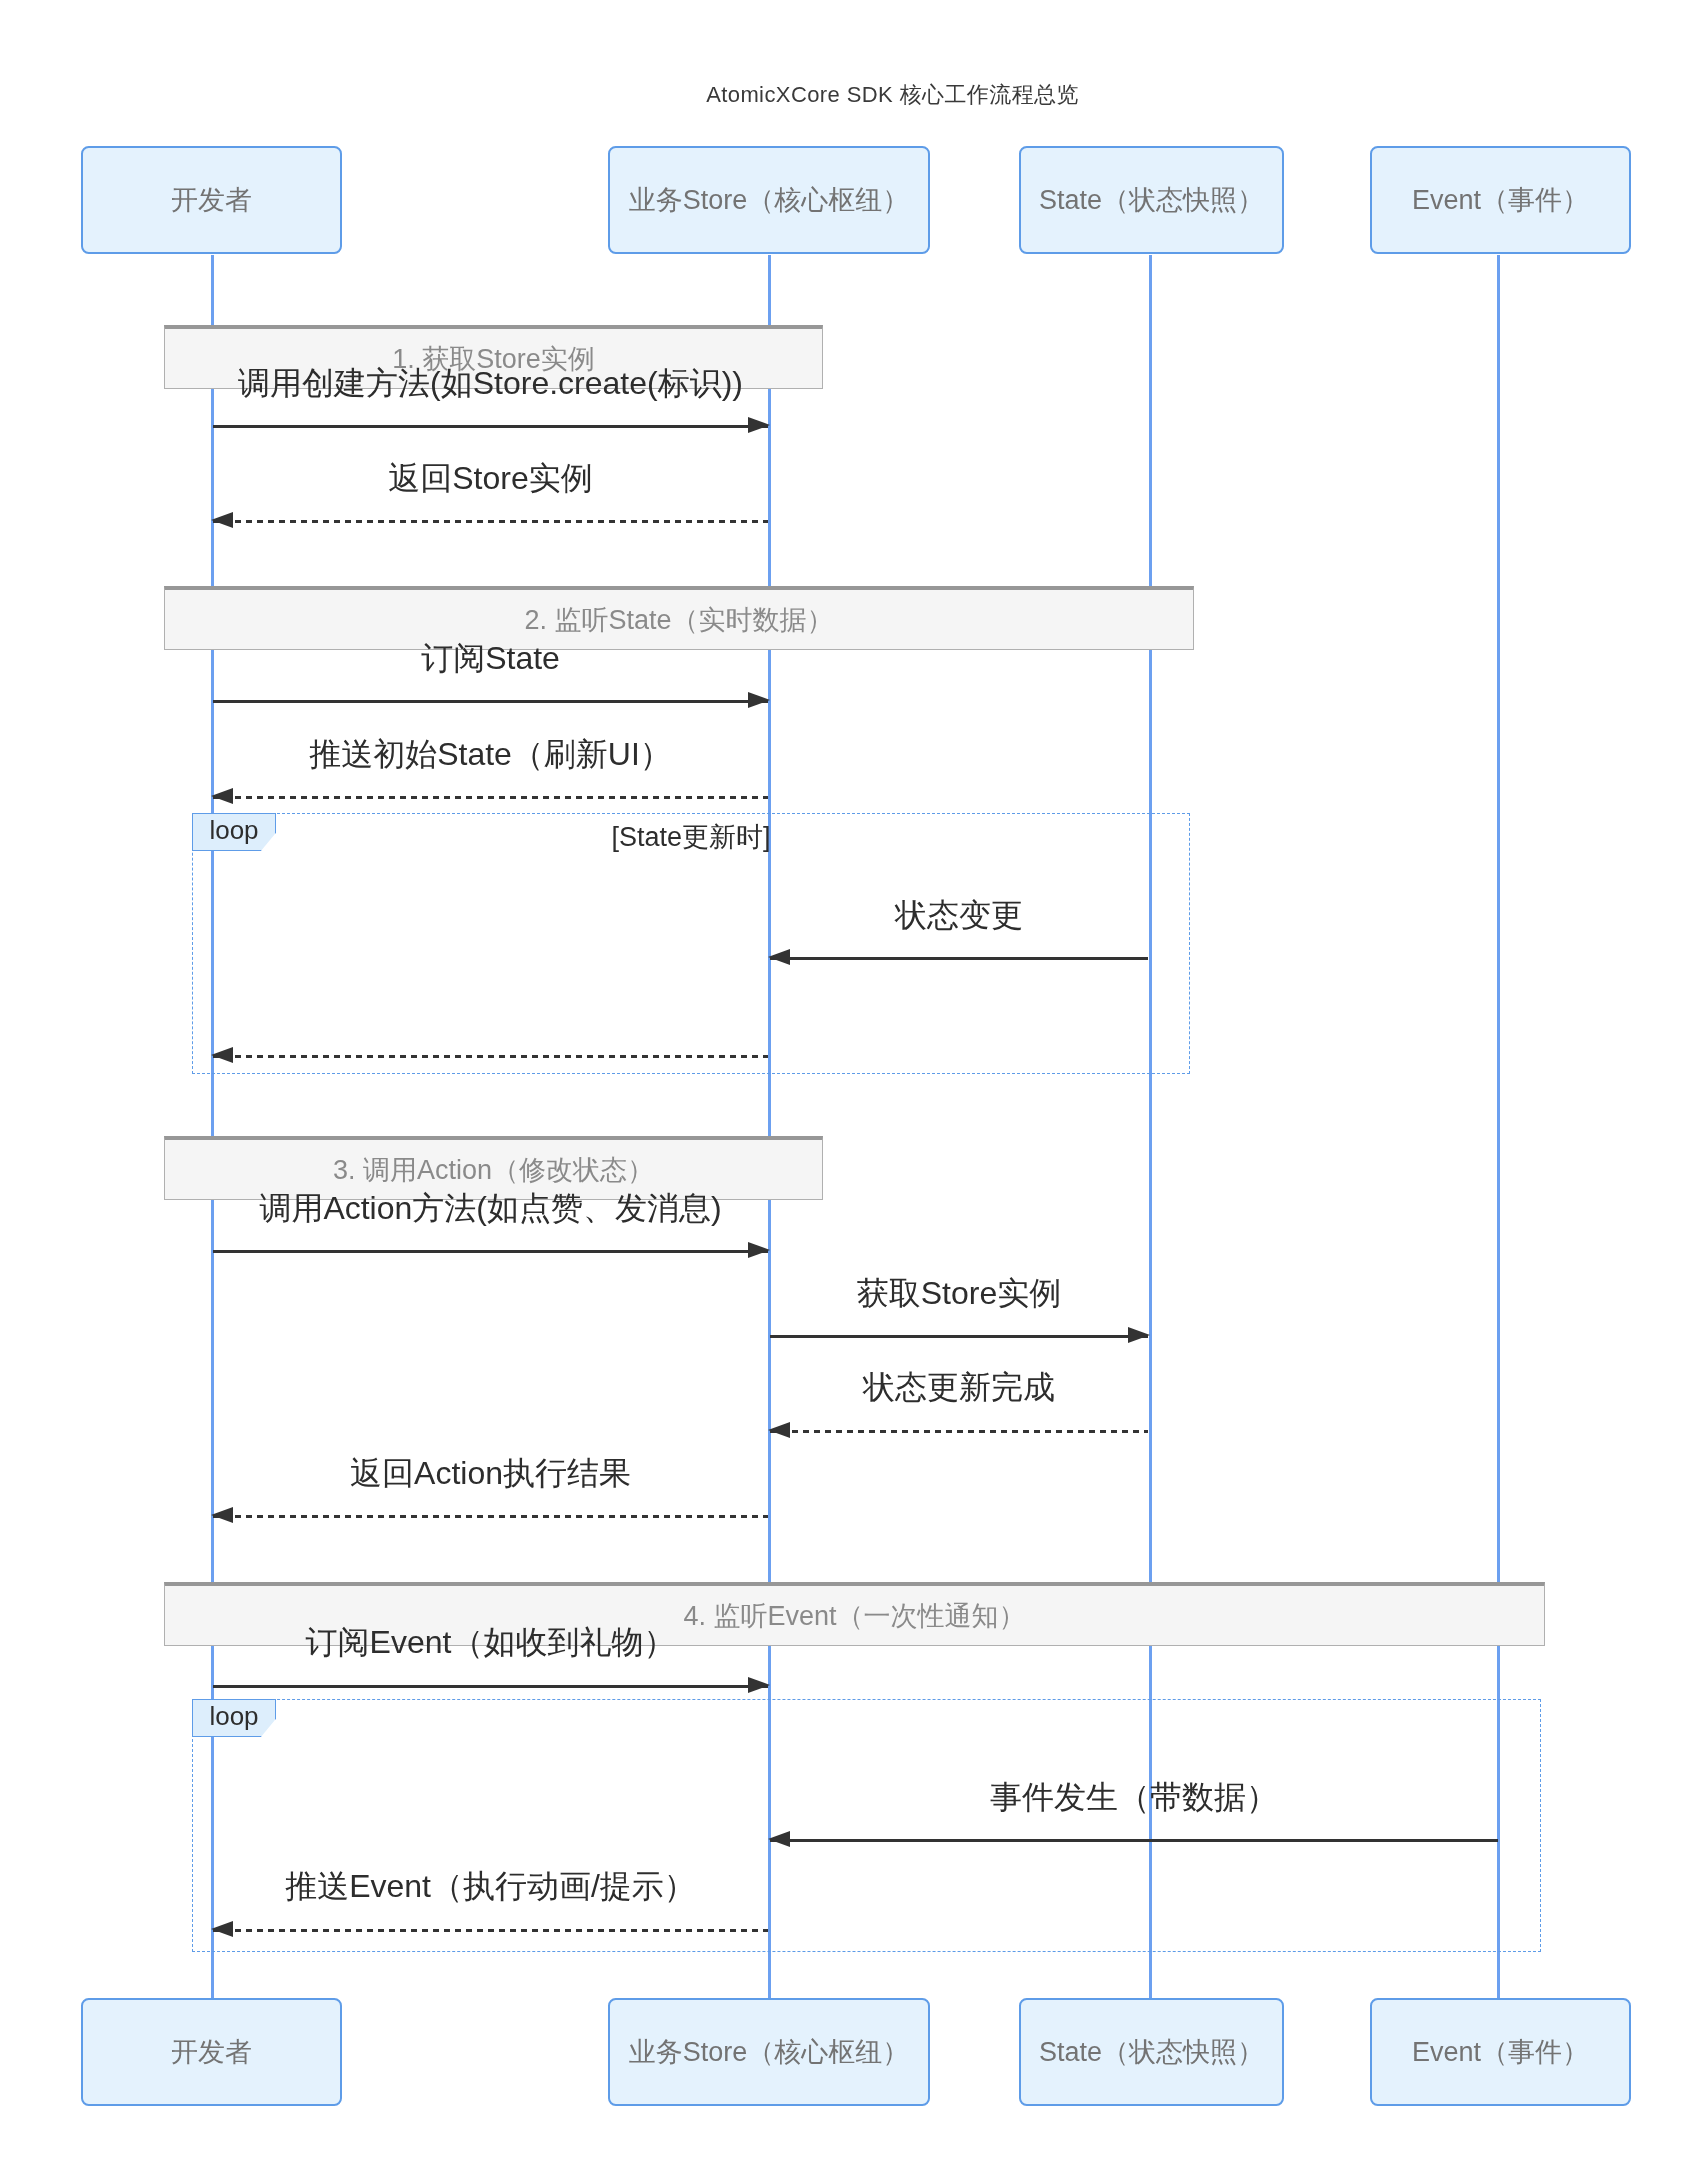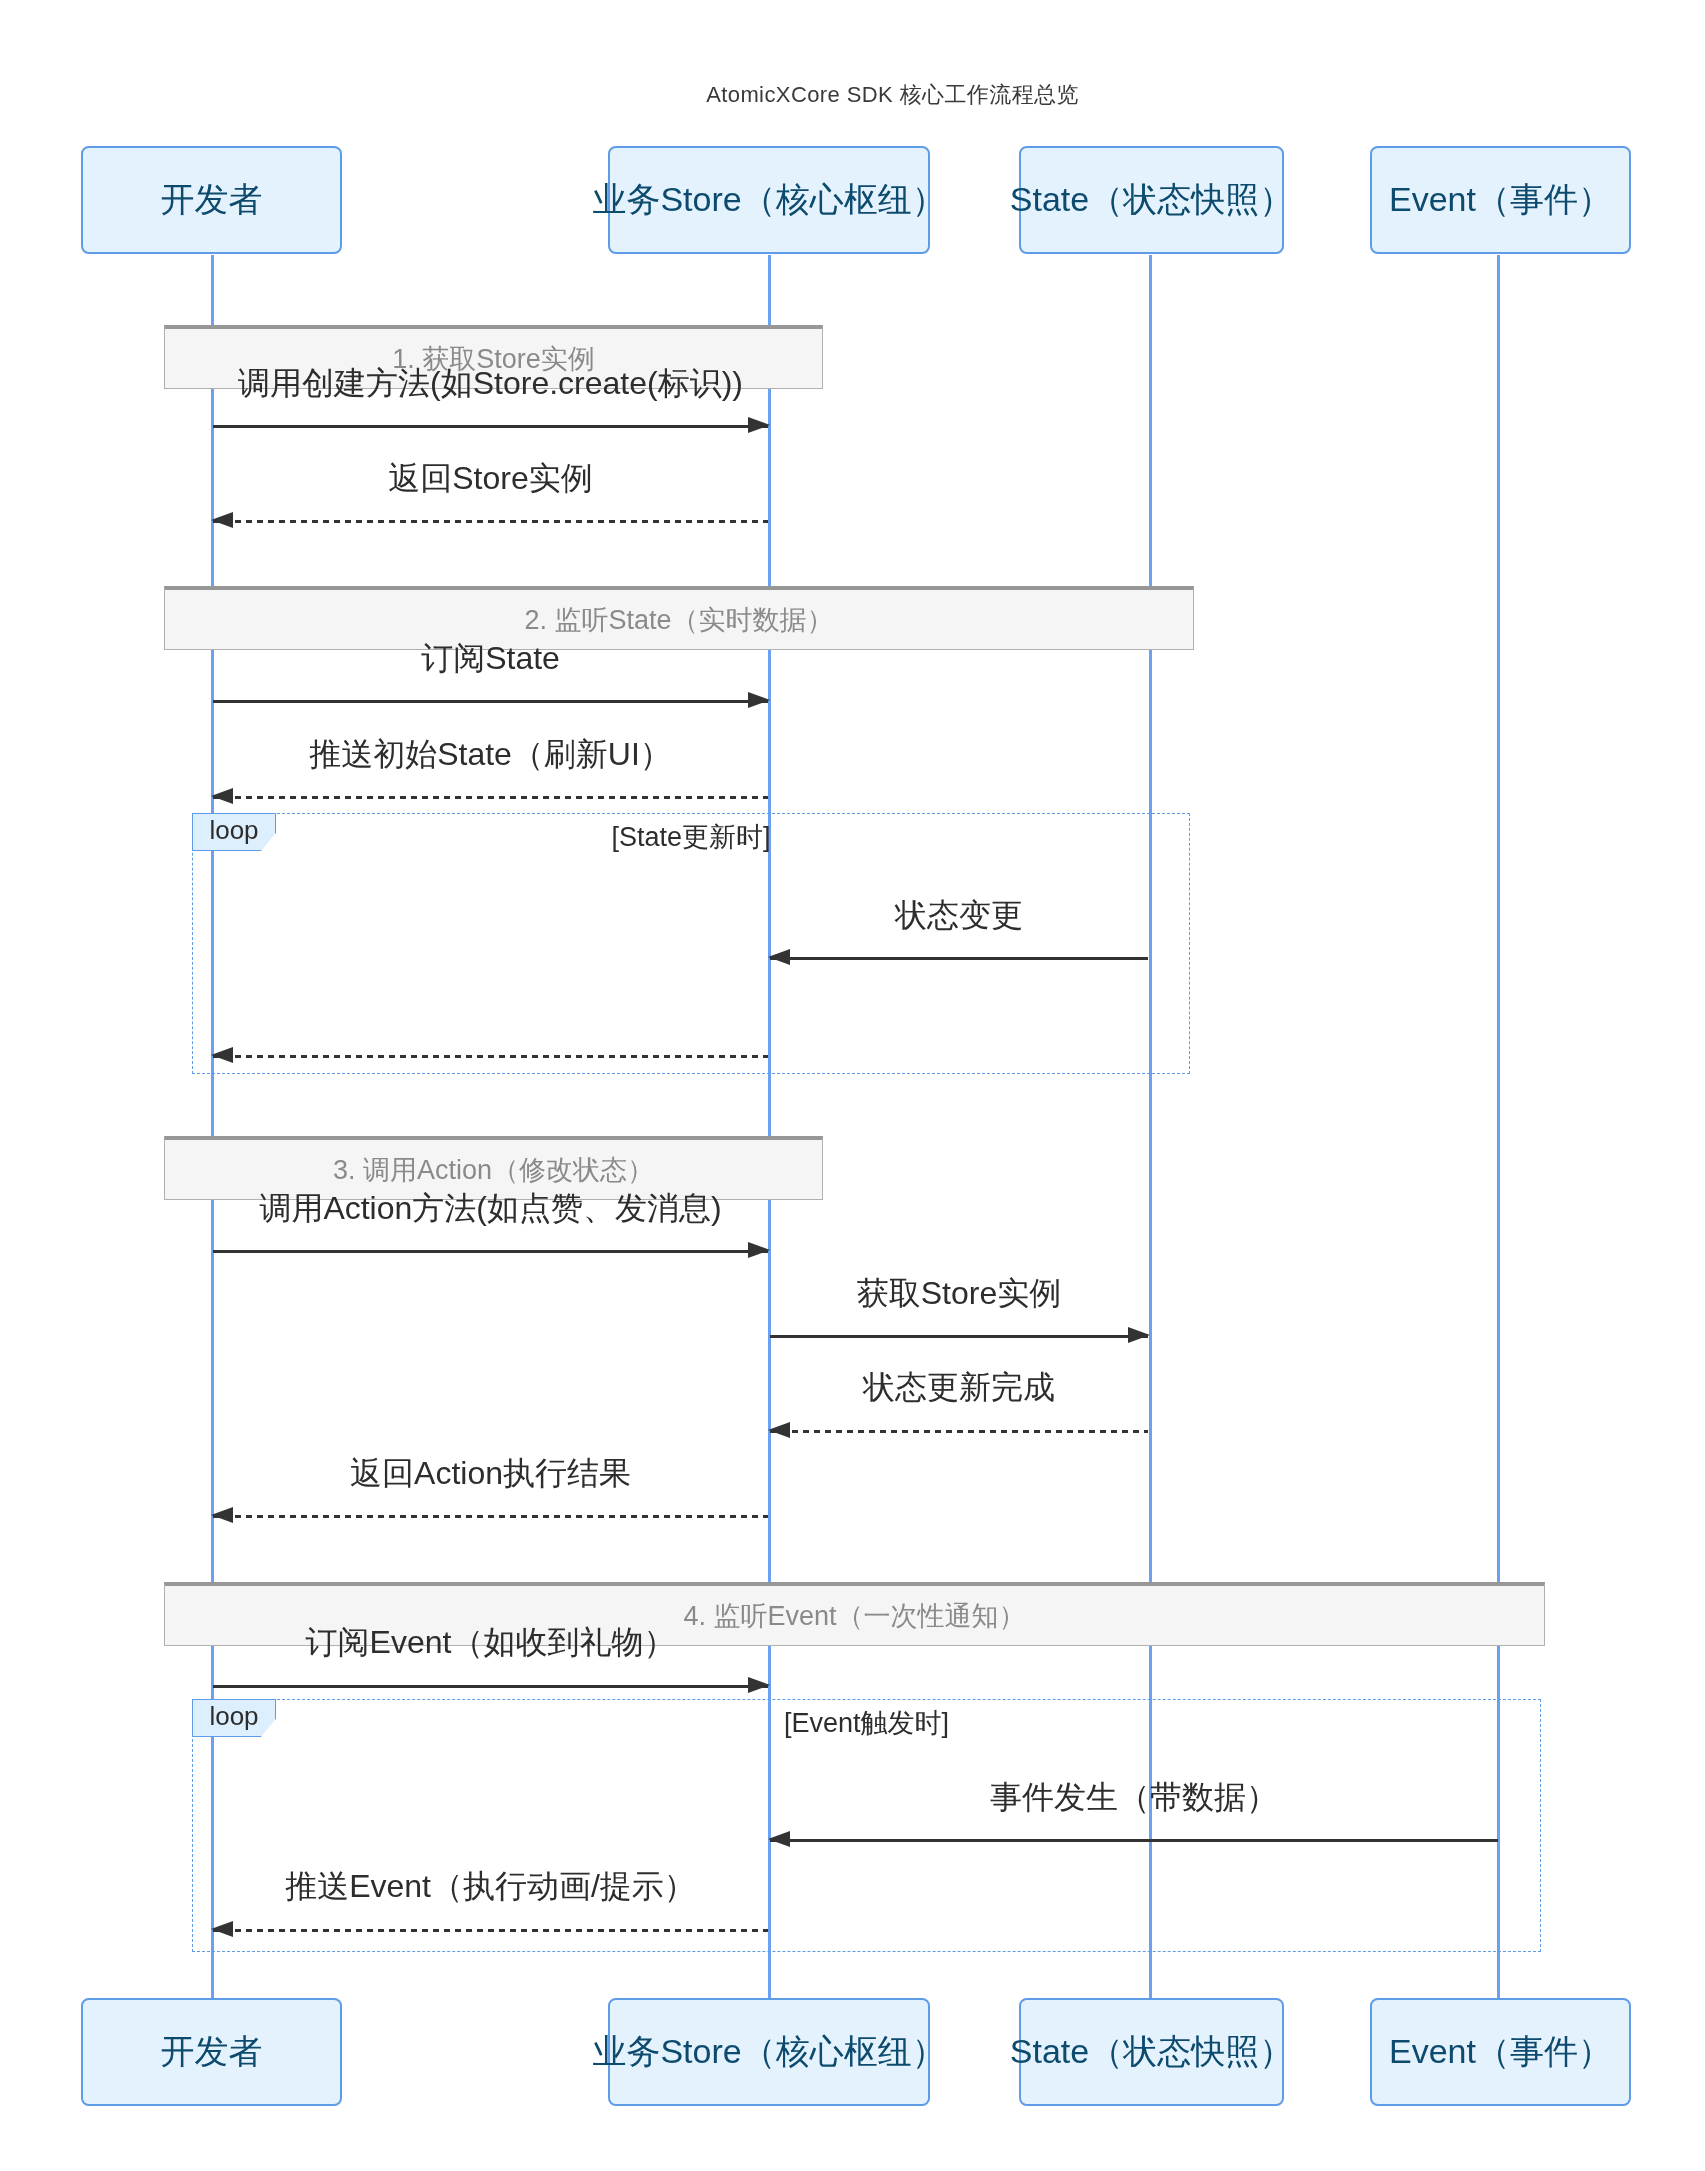--- a/index.html
+++ b/index.html
@@ -20,21 +20,21 @@
   .canvas{position:relative;width:1705px;height:2172px;background:#fff;overflow:hidden;}
 
   .title{position:absolute;left:0;top:80px;width:100%;text-align:center;
          font-size:22px;color:#3a3a3a;letter-spacing:0.4px;padding-left:40px;}
 
   .lifeline{position:absolute;width:2.6px;top:255px;height:1745px;background:var(--lifeline);}
 
   .participant{position:absolute;height:108px;background:var(--participant-fill);
                border:2.6px solid var(--participant-border);border-radius:7.7px;
                display:flex;align-items:center;justify-content:center;box-sizing:border-box;}
-  .participant .plabel{font-size:34px;color:#0c4a6e;white-space:nowrap;}
+  .participant .plabel{font-size:27px;color:#737373;white-space:nowrap;}
 
   .section{position:absolute;height:64px;background:var(--section-fill);
            border:1.7px solid var(--section-border);border-top:4.3px solid var(--section-topline);
            box-sizing:border-box;display:flex;align-items:center;justify-content:center;margin-top:47px;}
   .section .slabel{font-size:27px;color:var(--section-text);white-space:nowrap;}
 
   .loopframe{position:absolute;border:1.7px dashed var(--loop-border);box-sizing:border-box;}
   .looptab{position:absolute;width:84px;height:38px;background:var(--loop-tab-fill);
            border:1.7px solid var(--loop-border);box-sizing:border-box;
            clip-path:polygon(0 0,100% 0,100% 52%,82% 100%,0 100%);
@@ -95,21 +95,20 @@
   <div class="loopframe" style="left:192px;top:813px;width:998px;height:261px"></div>
   <div class="looptab" style="left:192px;top:813px">
     <span class="ltext">loop</span>
   </div>
   <div class="loopcond" style="left:192px;top:819px;width:998px">[State更新时]</div>
 
   <div class="loopframe" style="left:192px;top:1699px;width:1349px;height:253px"></div>
   <div class="looptab" style="left:192px;top:1699px">
     <span class="ltext">loop</span>
   </div>
-  <div class="loopcond" style="left:192px;top:1705px;width:1349px">[Event触发时]</div>
 
   <div class="msg" style="left:213px;top:362px;width:555px">调用创建方法(如Store.create(标识))</div>
   <div class="arrow" style="left:213px;top:425px;width:555px">
     <div class="line-solid"></div>
     <div class="head right"></div>
   </div>
 
   <div class="msg" style="left:213px;top:457px;width:555px">返回Store实例</div>
   <div class="arrow" style="left:213px;top:520px;width:555px">
     <div class="line-dashed"></div>

